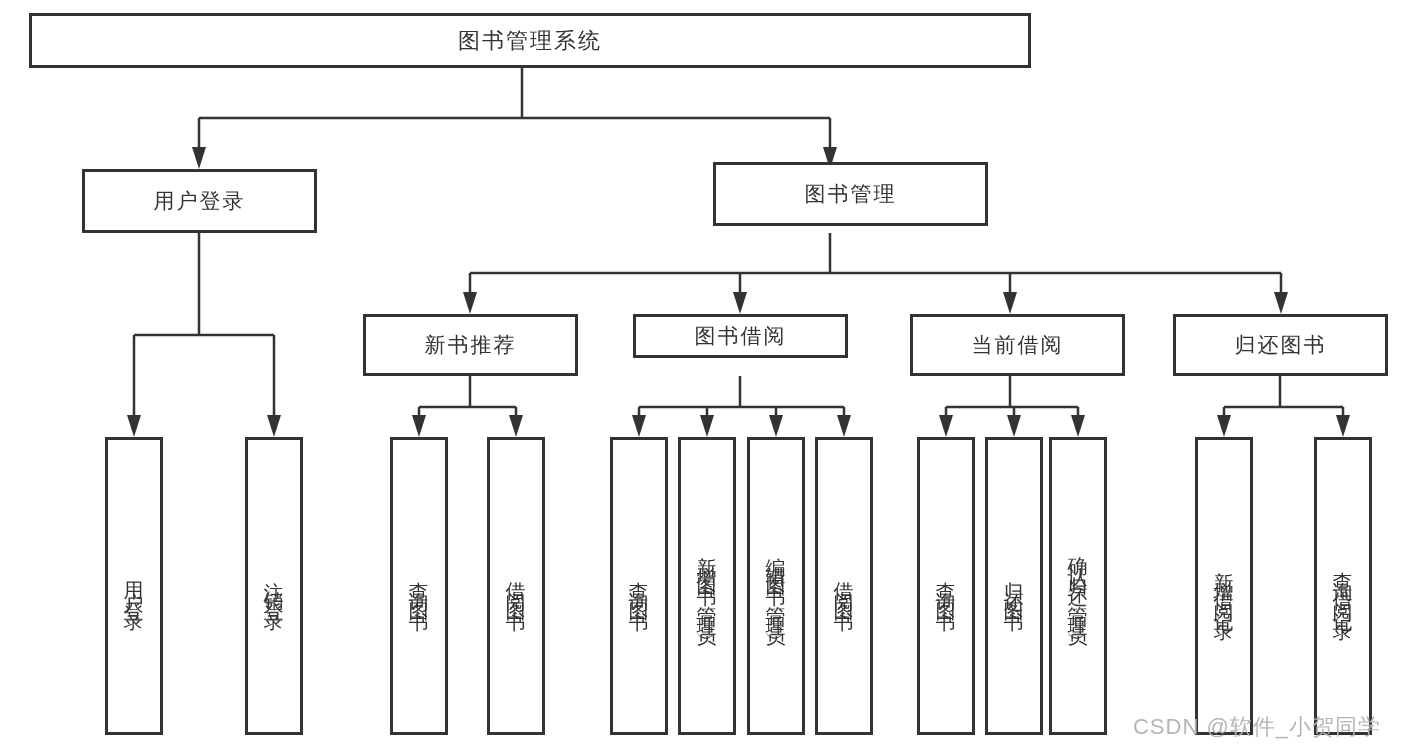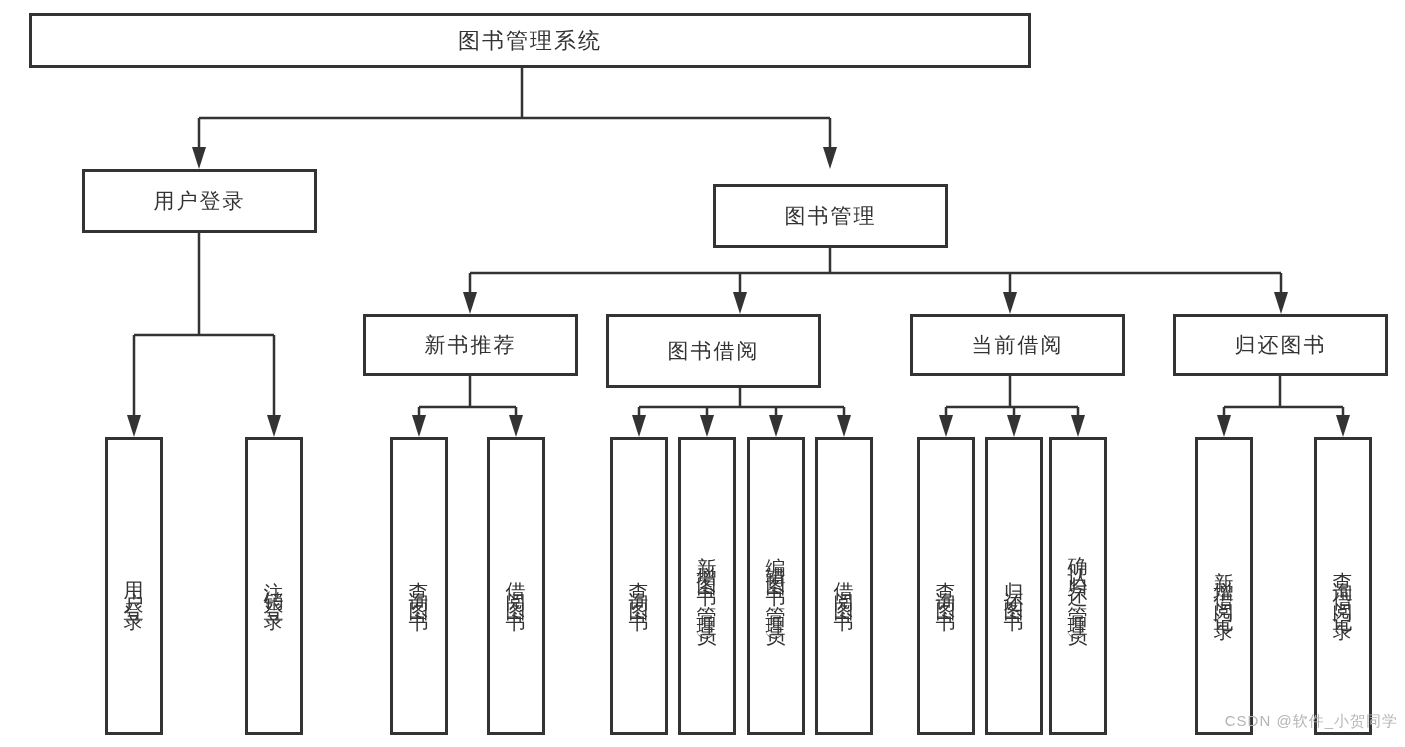--- a/index.html
+++ b/index.html
@@ -43,23 +43,23 @@
   .vnode span {
     writing-mode: vertical-rl;
     text-orientation: mixed;
     font-size: 20px;
     line-height: 1;
     letter-spacing: 10px;
     color: #333333;
   }
   #watermark {
     position: absolute;
-    right: 7px;
+    right: 24px;
     top: 712px;
-    font-size: 15px;
+    font-size: 22px;
     color: #b5b5b5;
     letter-spacing: 1px;
     z-index: 3;
     white-space: nowrap;
   }
 </style>
 </head>
 <body>
 
 <div id="canvas">
@@ -117,24 +117,24 @@
       <polygon points="1007,415 1021,415 1014,437"></polygon>
       <polygon points="1071,415 1085,415 1078,437"></polygon>
       <polygon points="1217,415 1231,415 1224,437"></polygon>
       <polygon points="1336,415 1350,415 1343,437"></polygon>
     </g>
   </svg>
 
   <div class="hnode root" style="left:21px; top:13px; width:1002px; height:55px;">图书管理系统</div>
 
   <div class="hnode" style="left:82px; top:169px; width:235px; height:64px;">用户登录</div>
-  <div class="hnode" style="left:713px; top:184px; width:235px; height:64px;">图书管理</div>
+  <div class="hnode" style="left:713px; top:162px; width:275px; height:64px;">图书管理</div>
 
   <div class="hnode" style="left:363px; top:314px; width:215px; height:62px;">新书推荐</div>
-  <div class="hnode" style="left:606px; top:314px; width:215px; height:74px;">图书借阅</div>
+  <div class="hnode" style="left:633px; top:314px; width:215px; height:44px;">图书借阅</div>
   <div class="hnode" style="left:903px; top:314px; width:215px; height:62px;margin-left:7px;">当前借阅</div>
   <div class="hnode" style="left:1173px; top:314px; width:215px; height:62px;">归还图书</div>
 
   <div class="vnode" style="left:105px;">
     <span>用户登录</span>
   </div>
   <div class="vnode" style="left:245px;">
     <span>注销登录</span>
   </div>
 

